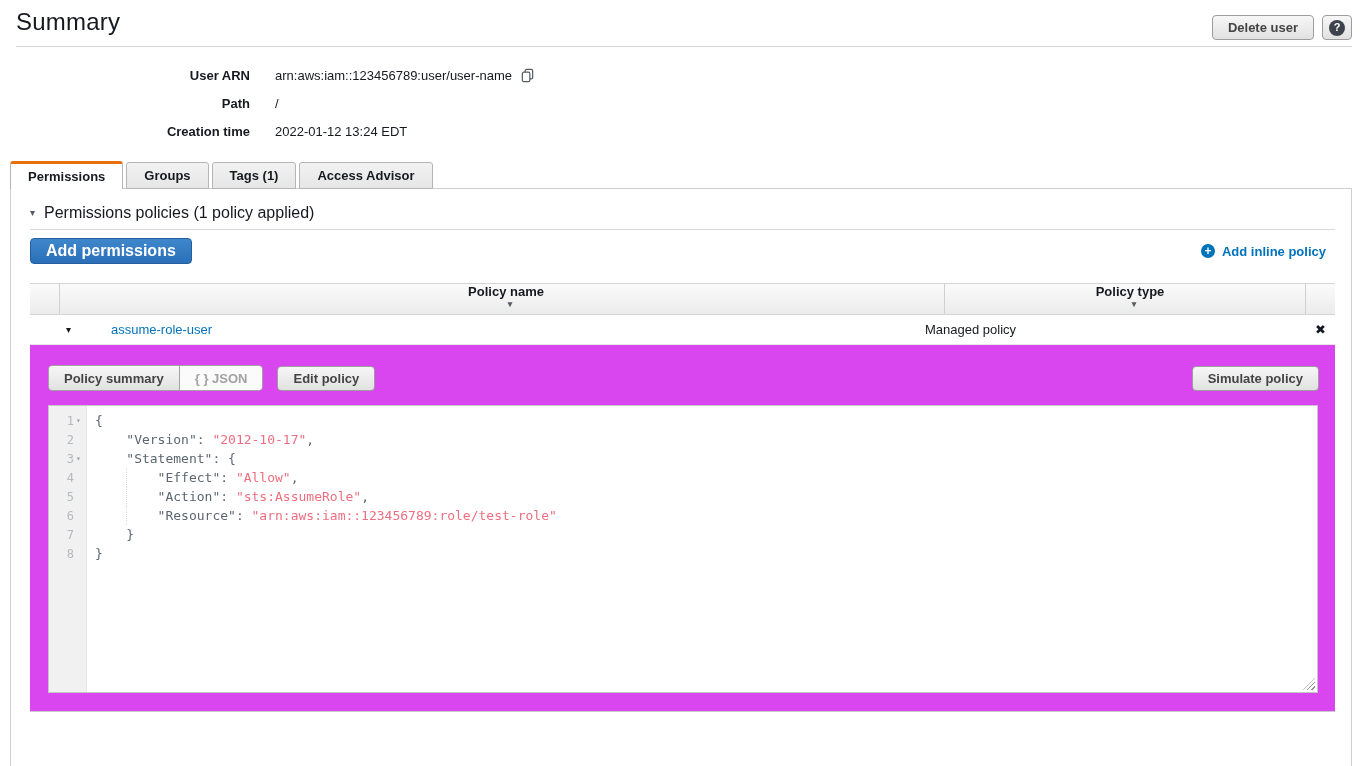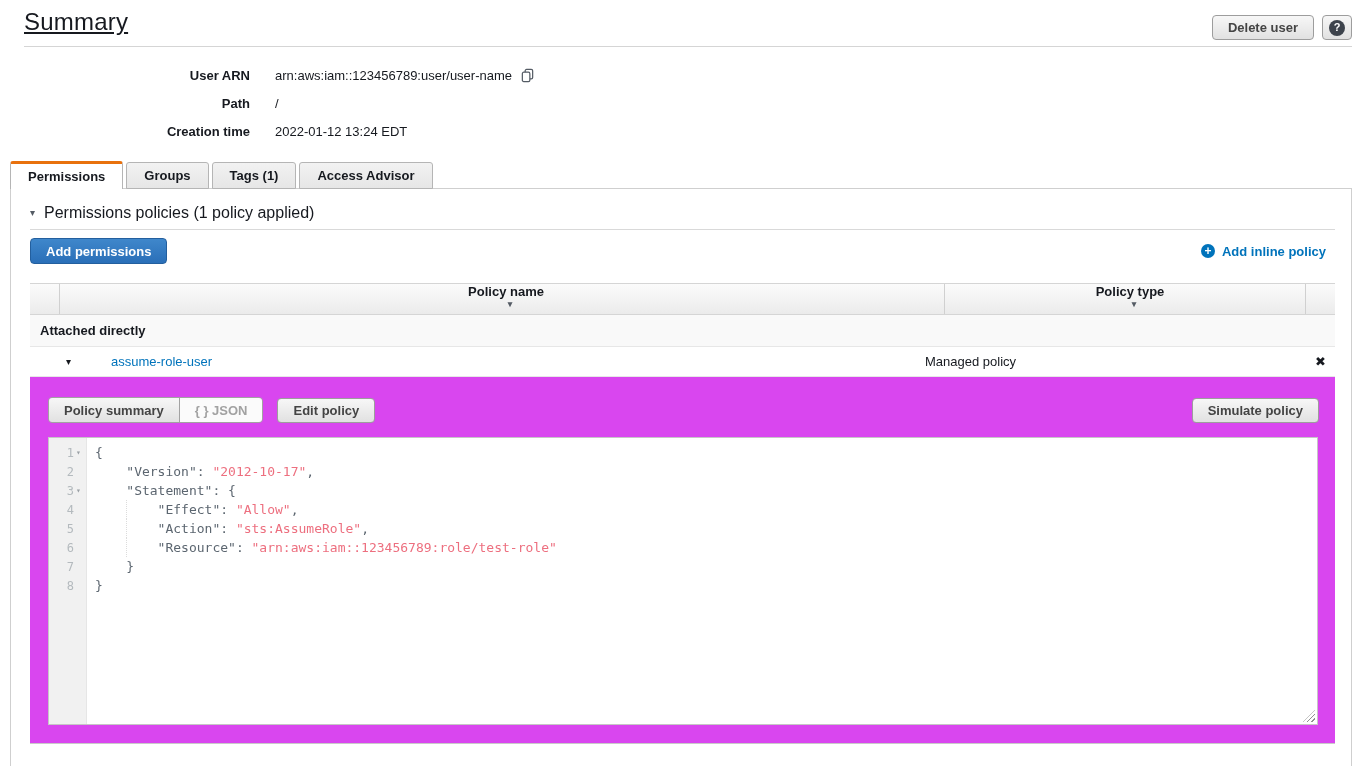--- a/index.html
+++ b/index.html
@@ -1,20 +1,20 @@
 <!DOCTYPE html>
 <html><head>
 <meta charset="utf-8">
 <style>
   * { margin:0; padding:0; box-sizing:border-box; }
   body { width:1362px; height:766px; background:#fff; font-family:"Liberation Sans",sans-serif; color:#16191f; overflow:hidden; }
   .page { position:relative; width:1362px; height:766px; }
 
   
-  .page-header { position:absolute; left:24px; right:10px; top:0; height:47px; border-bottom:1px solid #d5d5d5;text-decoration:underline; }
+  .page-header { position:absolute; left:16px; right:10px; top:0; height:47px; border-bottom:1px solid #d5d5d5; }
   .page-title { font-size:24px; font-weight:500; margin-top:8px; letter-spacing:0.2px; }
   .header-buttons { position:absolute; right:0; top:15px; display:flex; gap:8px; }
   .btn { display:inline-flex; align-items:center; justify-content:center; height:25px; padding:0 15px;
          font-size:13px; font-weight:bold; color:#444; background:linear-gradient(#f7f7f7,#e1e1e1);
          border:1px solid #9d9d9d; border-radius:4px; cursor:pointer; white-space:nowrap; }
   .btn-help { padding:0 6px; }
   .help-circle { width:16px; height:16px; border-radius:50%; background:#3d434c; color:#fff; font-size:11px; font-weight:bold;
                  display:flex; align-items:center; justify-content:center; line-height:1; }
 
   
@@ -32,21 +32,21 @@
 
   
   .panel { position:absolute; left:10px; top:188px; width:1342px; height:578px; background:#fff;
            border:1px solid #cfcfcf; border-bottom:none; }
 
   .section-header { position:absolute; left:19px; right:16px; top:7px; height:34px; display:flex; align-items:center;
                     border-bottom:1px solid #d9d9d9; font-size:16px; }
   .disclosure { font-size:10px; color:#545b64; margin-right:9px; cursor:pointer; }
 
   .toolbar { position:absolute; left:19px; right:25px; top:47px; height:30px; display:flex; align-items:center; justify-content:space-between; }
-  .btn-primary { height:26px; padding:0 15px; display:inline-flex; align-items:center; font-size:13px; font-weight:bold; color:#fff;
+  .btn-primary { height:26px; padding:0 15px; display:inline-flex; align-items:center; font-size:16px; font-weight:bold; color:#fff;
                  background:linear-gradient(#3f87cb,#2a6fb8); border:1px solid #235f9e; border-radius:4px; cursor:pointer; }
   .inline-link { display:inline-flex; align-items:center; gap:7px; color:#0073bb; font-size:13px; font-weight:bold; cursor:pointer; text-decoration:none; }
   .plus-circle { width:14px; height:14px; border-radius:50%; background:#0073bb; color:#fff; font-size:12px; font-weight:bold;
                  display:flex; align-items:center; justify-content:center; line-height:1; padding-bottom:1px; }
 
   
   .ptable { position:absolute; left:19px; right:16px; top:94px; font-size:13px; }
   .thead { display:flex; height:32px; background:linear-gradient(#fbfbfb,#ebebeb); border-top:1px solid #d5d5d5; border-bottom:1px solid #d5d5d5; }
   .th { display:flex; align-items:center; padding-left:8px; font-weight:bold; cursor:pointer;flex-direction:column; }
   .th-expand { flex:0 0 30px; border-right:1px solid #d0d0d0; }
@@ -157,23 +157,20 @@
           <span>Policy name</span>
           <span class="sort-caret">▾</span>
         </div>
         <div class="th th-type">
           <span>Policy type</span>
           <span class="sort-caret">▾</span>
         </div>
         <div class="th th-action"></div>
       </div>
 
-      <div class="group-row">
-        <span>Attached directly</span>
-      </div>
 
       <div class="policy-row">
         <div class="row-flex">
           <div class="cell-name">
             <span class="row-caret">▾</span>
             <a class="policy-link">assume-role-user</a>
           </div>
           <div class="cell-type">Managed policy</div>
           <div class="cell-action">
             <span class="detach-x">✖</span>

